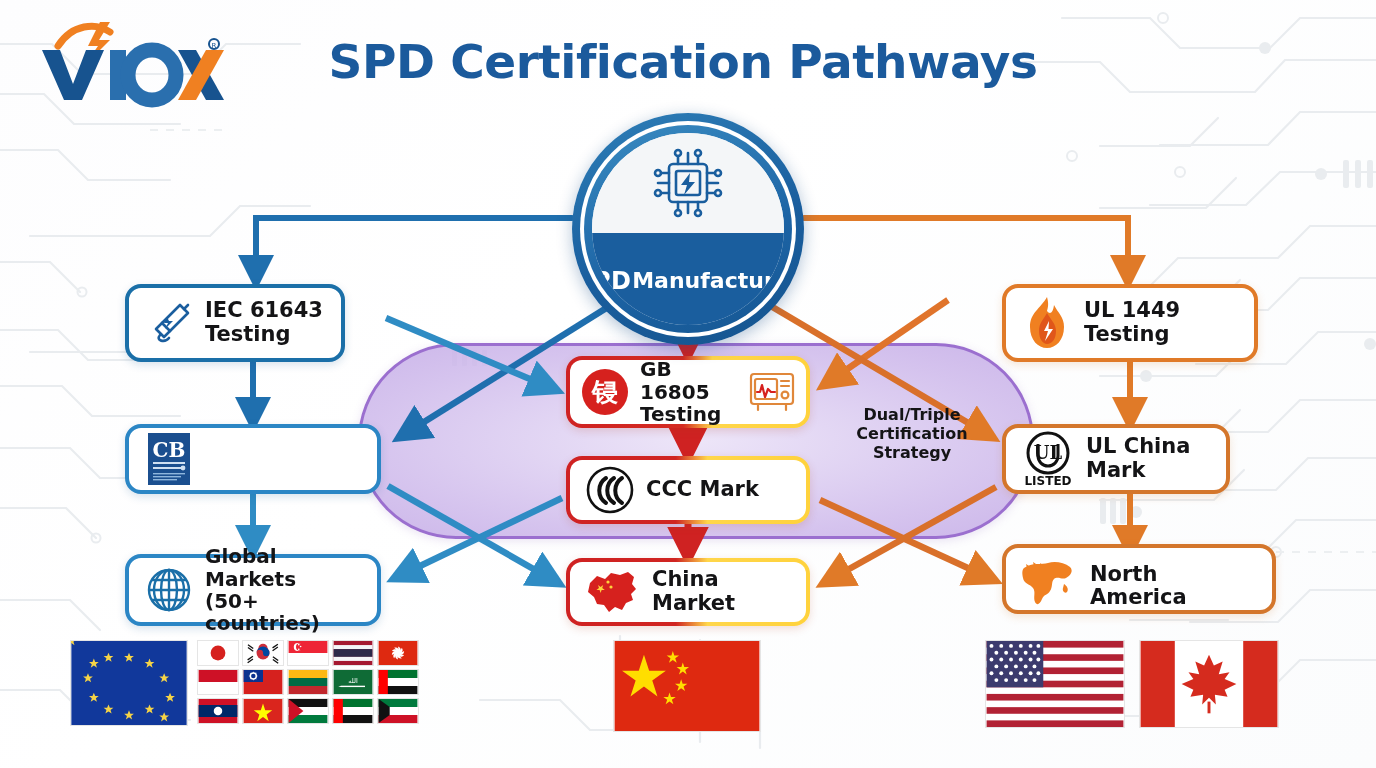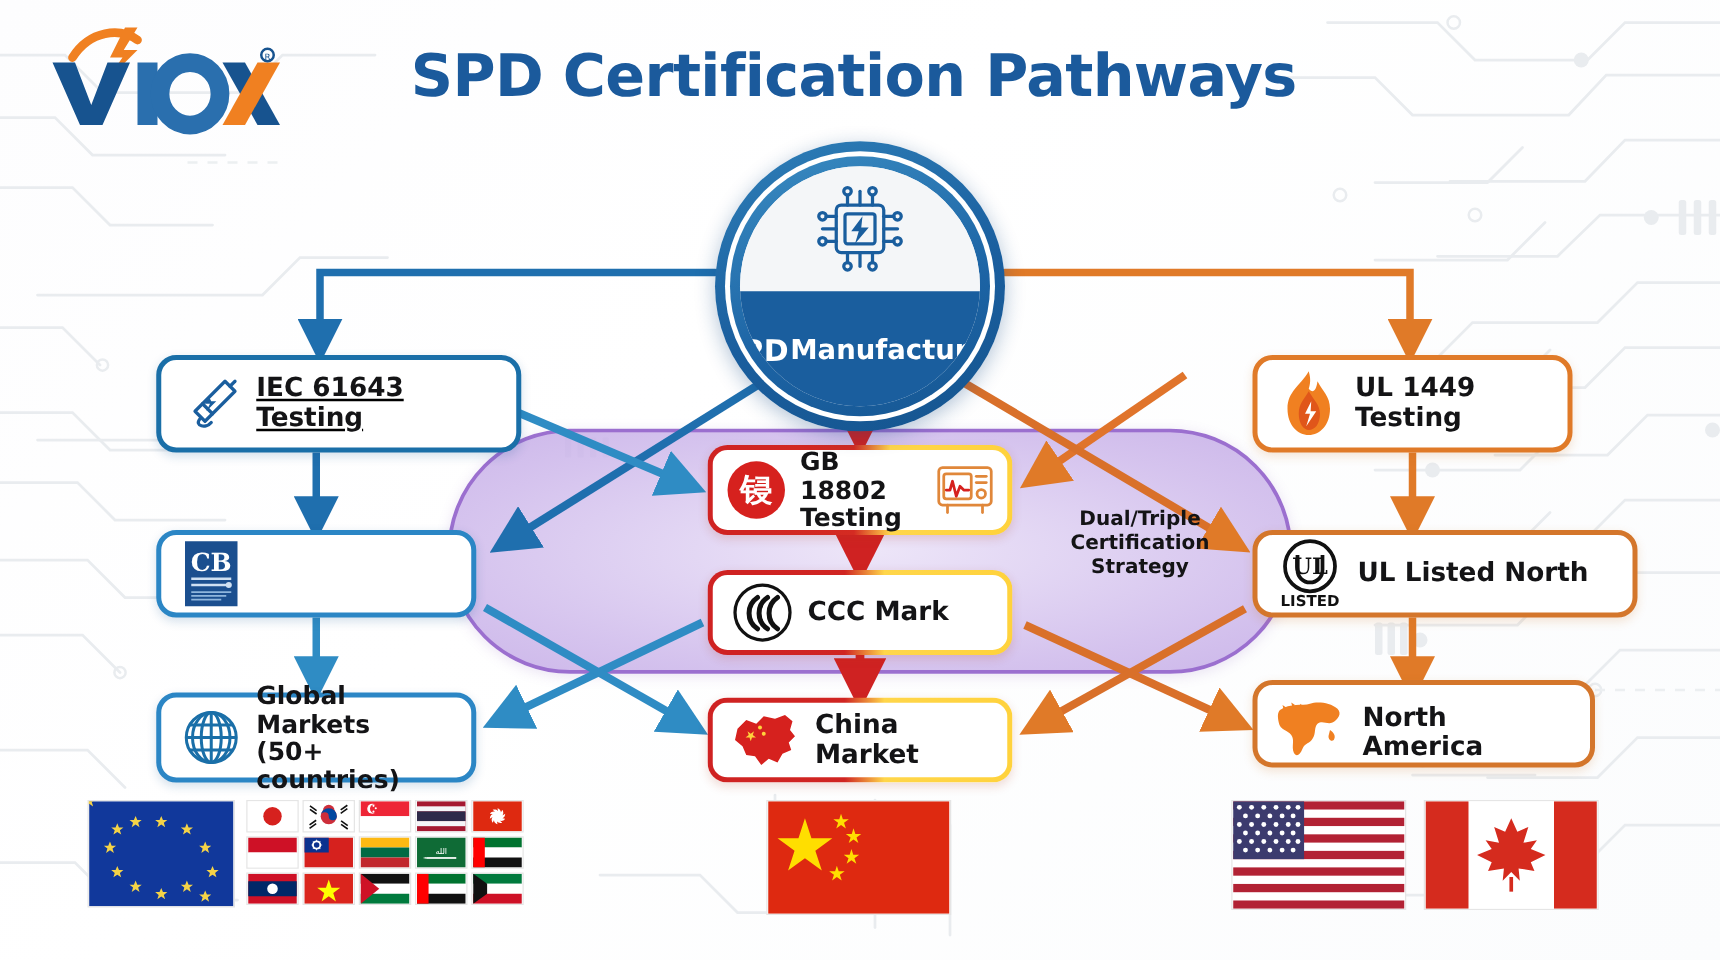--- a/index.html
+++ b/index.html
@@ -344,21 +344,21 @@
         <div class="hub-l1">SPD</div>
         <div class="hub-l2">Manufacturer</div>
       </div>
     </div>
   </div>
 
   <div id="strategy">Dual/Triple
 Certification
 Strategy</div>
 
-  <div class="node blue-node" style="left:125px; top:284px; width:292px; height:78px;text-decoration:underline;">
+  <div class="node blue-node" style="left:125px; top:284px; width:220px; height:78px;">
     <div class="ico">
       <svg width="52" height="52" viewBox="0 0 52 52">
         <g stroke="#1a5e9e" stroke-width="2.6" fill="none" stroke-linecap="round" stroke-linejoin="round">
           <path d="M37 8 L45 16 L27 34 L19 26 Z"></path>
           <path d="M19 26 L13 32 L21 40 L27 34"></path>
           <path d="M17 38 C12 44, 22 46, 26 41"></path>
           <path d="M41 12 L45 8"></path>
         </g>
         <path d="M24 20 L21 26 L25 26 L22 32 L30 24 L26 24 Z" fill="#1a5e9e"></path>
       </svg>
@@ -400,21 +400,21 @@
 (50+ countries)</div>
   </div>
 
   <div class="node grad-node" style="left:566px; top:356px; width:244px; height:72px; padding:0 10px;">
     <div class="ico">
       <svg width="50" height="50" viewBox="0 0 50 50">
         <circle cx="25" cy="25" r="23" fill="#d6211e"></circle>
         <text x="25" y="34" font-size="26" font-weight="bold" fill="#ffffff" text-anchor="middle" font-family="DejaVu Sans, sans-serif">锓</text>
       </svg>
     </div>
-    <div class="lbl" style="font-size:20px">GB 18802
+    <div class="lbl" style="font-size:20px">GB 16805
 Testing</div>
     <div class="ico" style="margin-left:auto">
       <svg width="48" height="44" viewBox="0 0 48 44">
         <g stroke="#e0873a" stroke-width="2.2" fill="none" stroke-linecap="round" stroke-linejoin="round">
           <rect x="3" y="4" width="42" height="30" rx="3"></rect>
           <rect x="7" y="9" width="22" height="20" rx="2"></rect>
           <path d="M9 22 L12 22 L14 15 L17 27 L20 19 L23 22 L27 22" stroke="#d6211e"></path>
           <path d="M33 11 H41"></path>
             <path d="M33 16 H41"></path>
           <circle cx="37" cy="25" r="3.4"></circle>
@@ -456,30 +456,30 @@
       <svg width="54" height="56" viewBox="0 0 54 56">
         <path d="M27 2 C20 14, 10 18, 10 32 C10 45, 18 53, 27 53 C36 53, 44 45, 44 32 C44 22, 38 18, 34 10 C33 18, 30 20, 27 16 C29 10, 28 6, 27 2 Z" fill="#f08021"></path>
         <path d="M27 18 C23 25, 19 28, 19 36 C19 44, 23 49, 27 49 C32 49, 36 44, 36 36 C36 29, 31 25, 27 18 Z" fill="#e0561a"></path>
         <path d="M29 26 L24 36 L28 36 L25 46 L33 34 L28.5 34 Z" fill="#fff"></path>
       </svg>
     </div>
     <div class="lbl">UL 1449
 Testing</div>
   </div>
 
-  <div class="node orange-node2" style="left:1002px; top:424px; width:308px; height:70px;">
+  <div class="node orange-node2" style="left:1002px; top:424px; width:228px; height:70px;">
     <div class="ico">
       <svg width="56" height="60" viewBox="0 0 56 60">
         <circle cx="28" cy="24" r="20" fill="#fff" stroke="#111" stroke-width="3"></circle>
         <path d="M18 15 v12 a10 10 0 0 0 20 0 v-12" fill="none" stroke="#111" stroke-width="3"></path>
         <text x="28" y="30" font-size="18" font-weight="bold" fill="#111" text-anchor="middle" font-family="DejaVu Serif, serif">UL</text>
         <text x="28" y="56" font-size="12" font-weight="bold" fill="#111" text-anchor="middle" font-family="DejaVu Sans, sans-serif">LISTED</text>
       </svg>
     </div>
-    <div class="lbl">UL Listed North</div>
+    <div class="lbl">UL China Mark</div>
   </div>
 
   <div class="node orange-node2" style="left:1002px; top:544px; width:274px; height:70px;align-items:flex-end;">
     <div class="ico">
       <svg width="60" height="52" viewBox="0 0 60 52">
         <path d="M4 10 C12 4, 22 7, 28 5 C34 3, 44 4, 50 9 C54 13, 50 18, 46 20 C42 22, 38 18, 34 21 C31 24, 33 29, 30 33 C28 37, 24 36, 22 41 C20 46, 17 48, 15 44 C13 39, 16 34, 13 30 C10 26, 4 26, 3 20 C2 15, 2 12, 4 10 Z" fill="#f08021"></path>
         <path d="M6 6 l3 2 l-2 2 z M13 4 l3 2 l-2 2 z M20 5 l3 2 l-2 2 z" fill="#f08021"></path>
         <path d="M44 26 C47 28, 49 31, 47 34 C45 36, 42 33, 43 30 Z" fill="#f08021"></path>
       </svg>
     </div>

